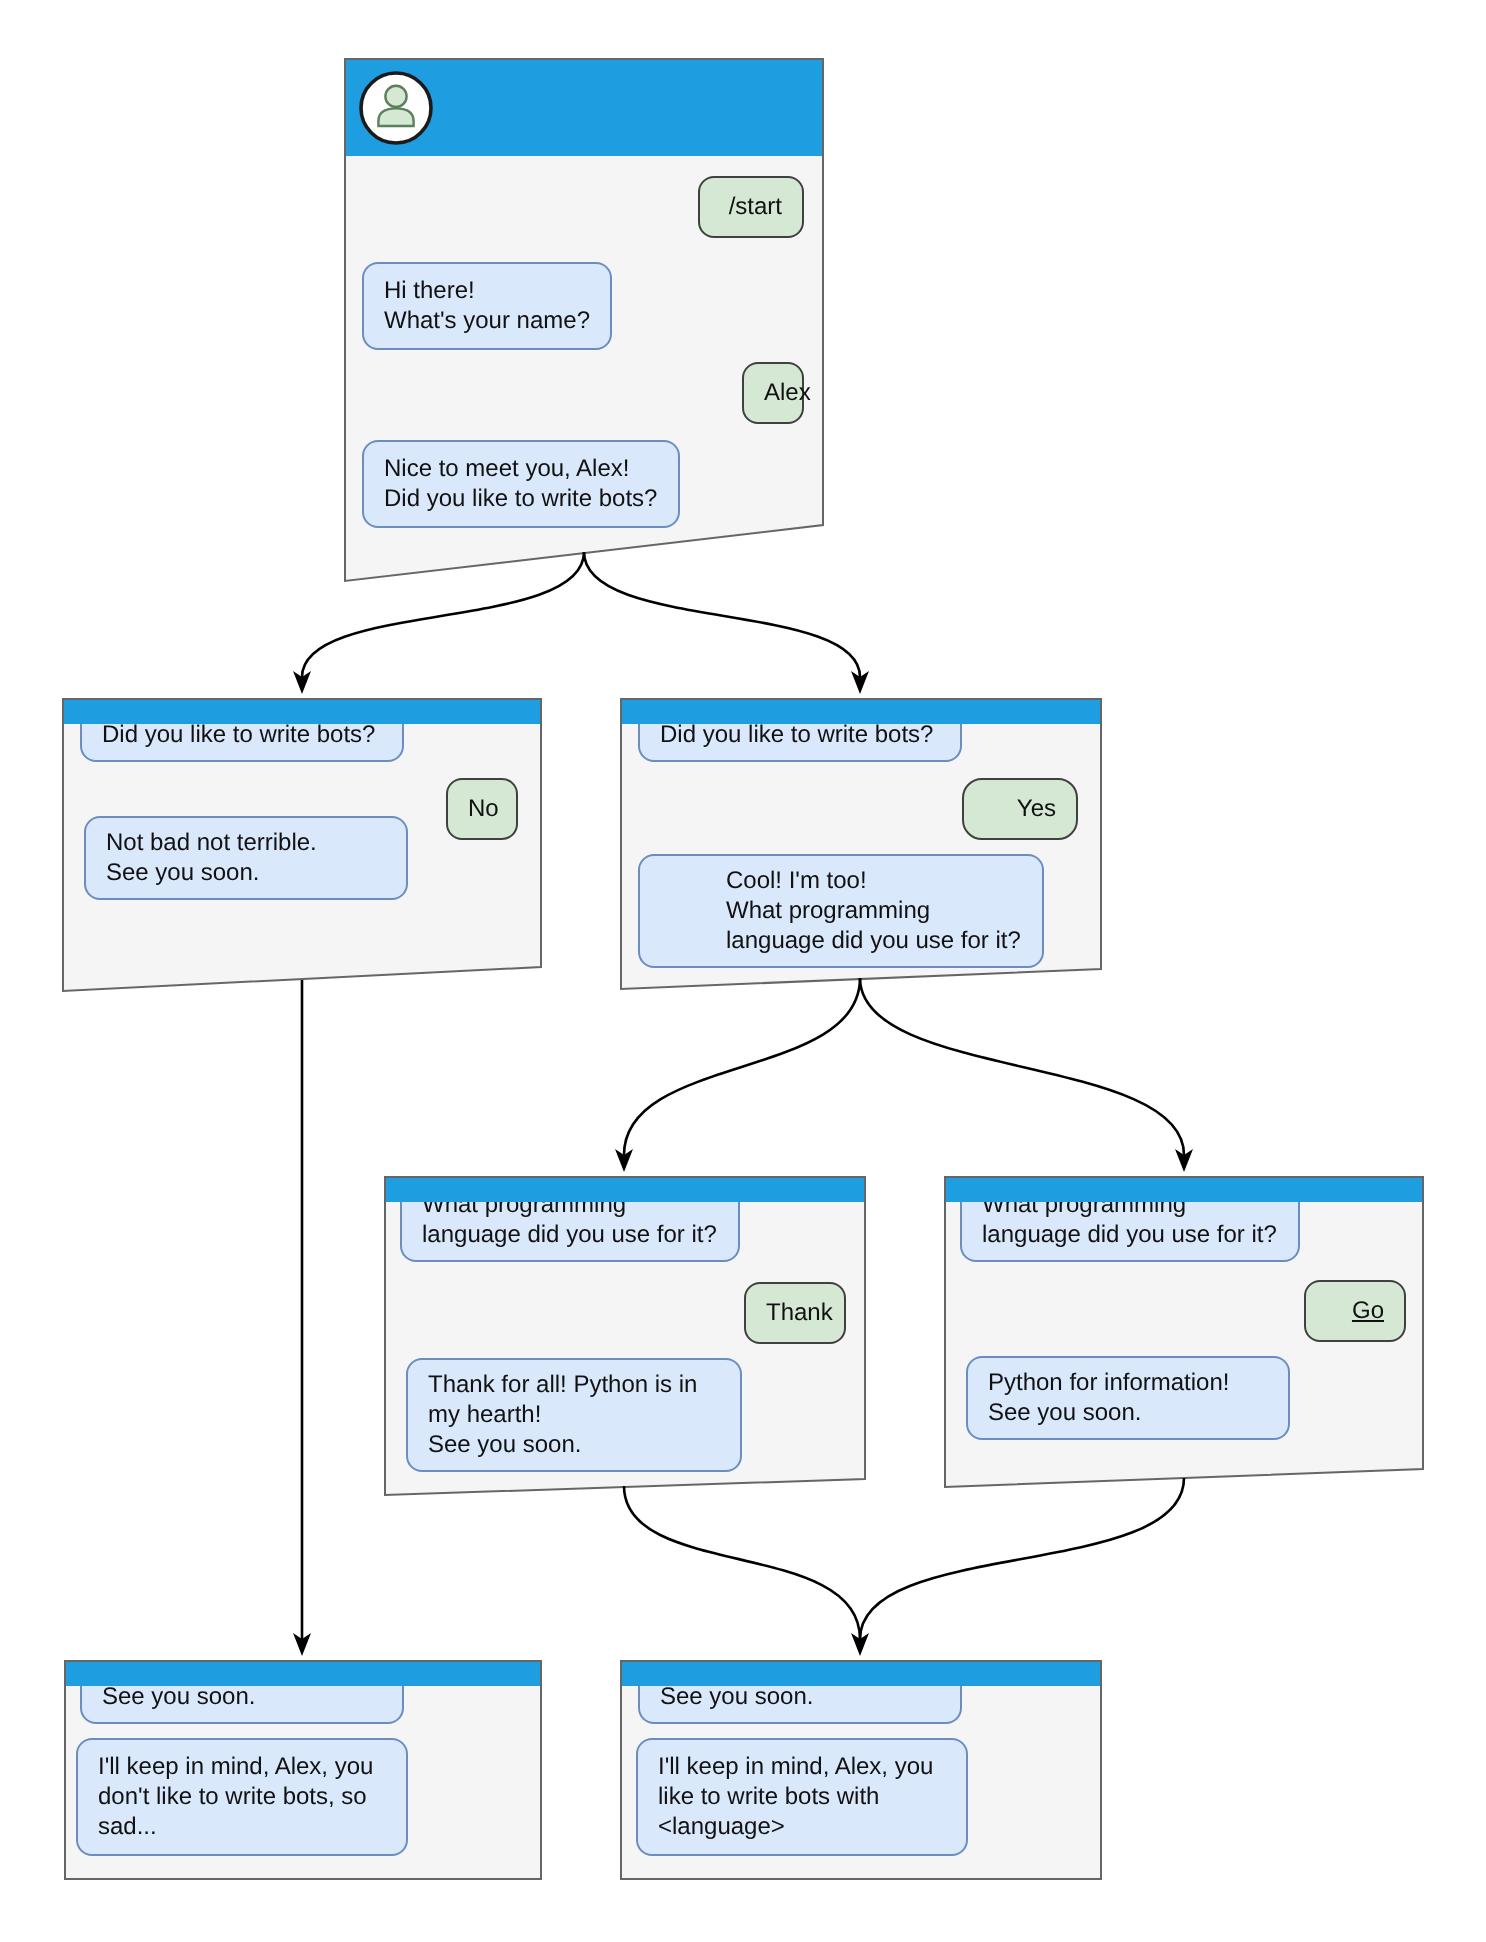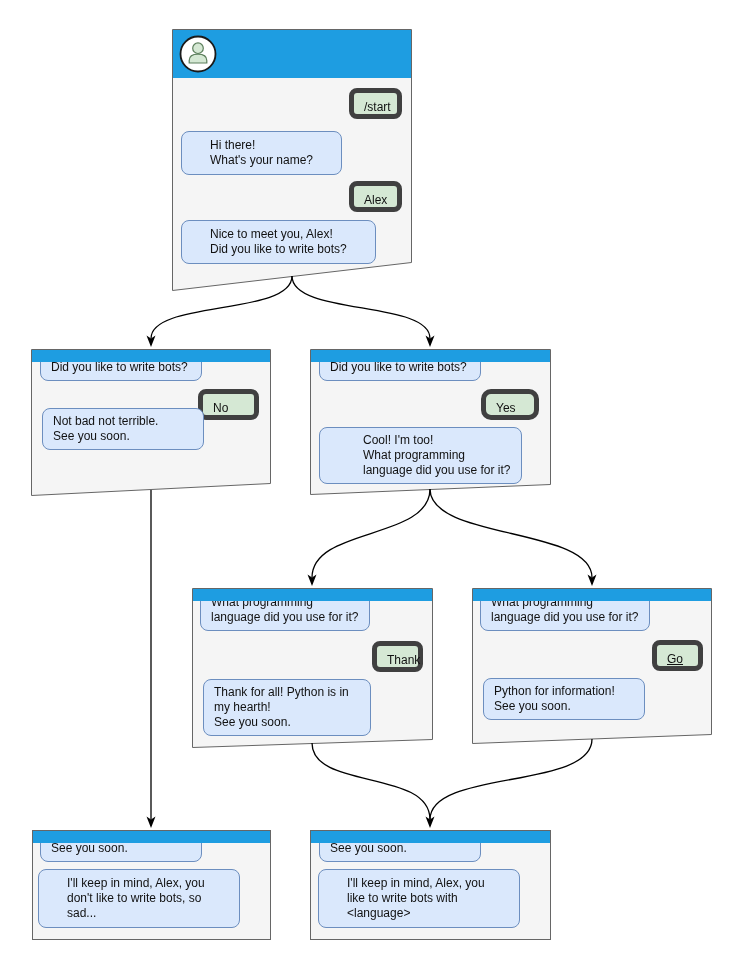--- a/index.html
+++ b/index.html
@@ -13,26 +13,26 @@
   }
   .win-header.main { display:flex; align-items:center; }
   .win-title {
     position:absolute; left:61px; top:0; height:100%; display:flex; align-items:center;
     color:#ffffff; font-size:13px; font-weight:bold; letter-spacing:.2px;
   }
   .avatar-wrap { position:absolute; left:3px; top:2px; }
   .msg {
     position:absolute; z-index:2; box-sizing:content-box;
     font-size:12px; line-height:15px; color:#111111;
-    padding:6px 28px; border-radius:8px; white-space:pre;
+    padding:6px 10px; border-radius:8px; white-space:pre;
   }
   .msg.bot  { background:#dae8fc; border:1px solid #6c8ebf; }
   .msg.user {
-    background:#d5e8d4; border:5px solid #404040;
-    box-sizing:border-box; padding:7px 10px; height:31px; border-radius:8px;
+    background:#d5e8d4; border:1px solid #404040;
+    box-sizing:border-box; padding:7px 10px; height:31px; border-radius:8px;text-align:right;
   }
   .msg.under-bar { padding:5px 10px; }
 </style>
 </head>
 <body>
 
 <div id="canvas">
 
   <svg id="shapes" width="743" height="971" viewBox="0 0 743 971">
 
@@ -69,27 +69,27 @@
       <svg width="44" height="44" viewBox="0 0 44 44">
         <circle cx="22" cy="22" r="17.5" fill="#ffffff" stroke="#1a1a1a" stroke-width="1.8"></circle>
         <circle cx="22" cy="16.2" r="5.3" fill="#d5e8d4" stroke="#5c7f5c" stroke-width="1.2"></circle>
         <path d="M 13.2 31 L 13.2 28.6 C 13.2 24 17 22.2 22 22.2 C 27 22.2 30.8 24 30.8 28.6 L 30.8 31 Z" fill="#d5e8d4" stroke="#5c7f5c" stroke-width="1.2"></path>
       </svg>
     </span>
   </div>
   <div class="msg user" style="right:341px; top:88px; width:53px;">/start</div>
   <div class="msg bot" style="left:181px; top:131px;">Hi there!
 What's your name?</div>
-  <div class="msg user" style="right:341px; top:181px; width:53px;">Alex</div>
+  <div class="msg user" style="right:341px; top:181px; width:31px;">Alex</div>
   <div class="msg bot" style="left:181px; top:220px;">Nice to meet you, Alex!
 Did you like to write bots?</div>
 
   <div class="win-header" style="left:32px; top:350px; width:238px; height:12px;"></div>
   <div class="msg bot under-bar" style="left:40px; top:354px; width:140px;">Did you like to write bots?</div>
-  <div class="msg user" style="right:484px; top:389px; width:61px;">No</div>
+  <div class="msg user" style="right:484px; top:389px; width:36px;">No</div>
   <div class="msg bot under-bar" style="left:42px; top:408px; width:140px;">Not bad not terrible.
 See you soon.</div>
 
   <div class="win-header" style="left:311px; top:350px; width:239px; height:12px;"></div>
   <div class="msg bot under-bar" style="left:319px; top:354px; width:140px;">Did you like to write bots?</div>
   <div class="msg user" style="right:204px; top:389px; width:58px;border-radius:10px;">Yes</div>
   <div class="msg bot under-bar" style="left:319px; top:427px; width:148px;padding-left:43px;">Cool! I'm too!
 What programming
 language did you use for it?</div>
 

